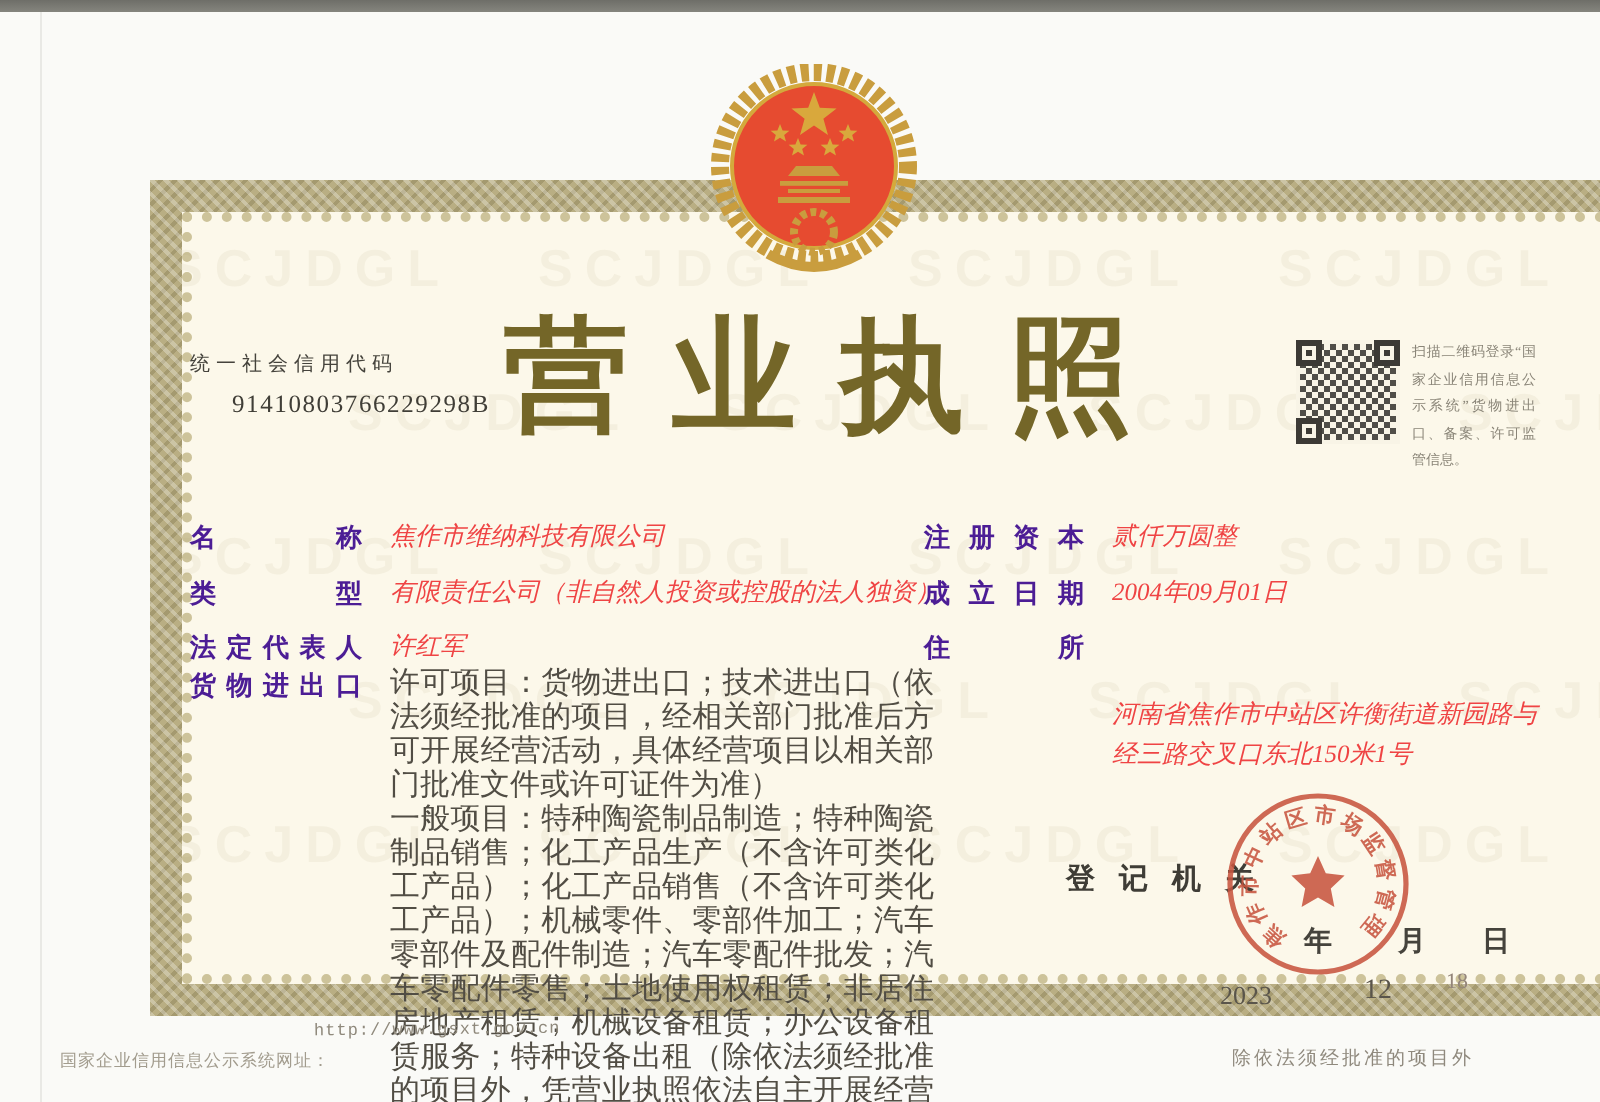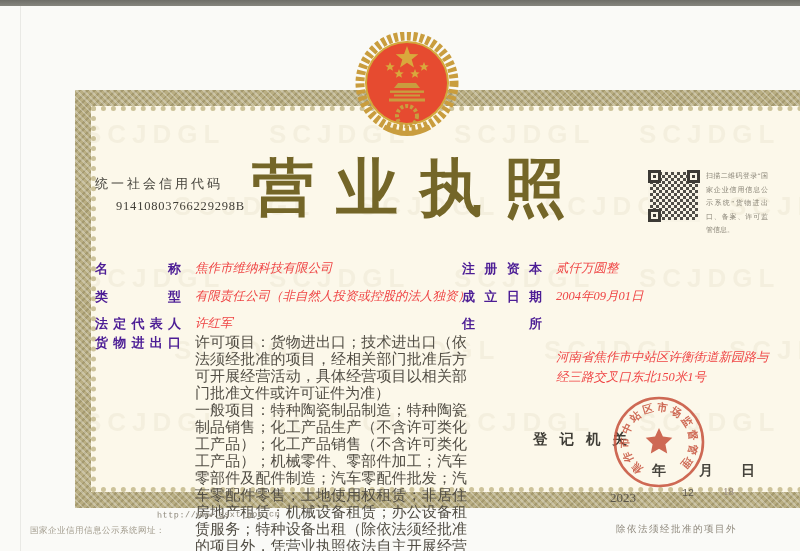--- a/index.html
+++ b/index.html
@@ -16,21 +16,21 @@
       repeating-linear-gradient(-45deg, rgba(110,100,60,.28) 0 2px, rgba(110,100,60,0) 2px 5px);
     padding:16px;}
   #cert-inner{position:relative;width:100%;height:100%;box-sizing:border-box;background:#fcf8ea;
     border:5px dotted #cdc39a;}
   .wm{position:absolute;font-family:"Liberation Sans",sans-serif;font-weight:bold;
     font-size:26px;letter-spacing:6px;color:#a89c6e;opacity:.09;pointer-events:none;white-space:nowrap;}
   
   #emblem{position:absolute;left:354px;top:32px;width:106px;height:114px;z-index:6;}
   
   #credit-block{position:absolute;left:95px;top:175px;z-index:5;}
-  #credit-label{font-size:13px;letter-spacing:3px;color:#45433c;}
+  #credit-label{font-size:10px;letter-spacing:3px;color:#45433c;}
   #credit-code{margin-top:6px;font-size:12.5px;letter-spacing:.8px;color:#403e37;font-family:"Liberation Serif",serif;margin-left:21px;}
   #license-title{position:absolute;left:250px;top:148px;width:340px;text-align:center;z-index:5;
     font-family:"DejaVu Sans","Liberation Sans",sans-serif;font-weight:bold;
     font-size:62px;line-height:80px;letter-spacing:22px;margin-right:-22px;color:#746628;white-space:nowrap;}
   
   #qr-block{position:absolute;left:648px;top:168px;width:120px;z-index:5;}
   #qr{position:absolute;left:0;top:2px;width:52px;height:52px;background:#f8f4e6;}
   #qr-mod{position:absolute;inset:2px;
     background:repeating-conic-gradient(#3c3a35 0% 25%, rgba(0,0,0,0) 0% 50%) 0 0/6px 6px;opacity:.9;}
   .finder{position:absolute;width:13px;height:13px;border:3px solid #3c3a35;box-sizing:border-box;background:#f8f4e6;}
@@ -157,21 +157,21 @@
   </div>
   <div class="row" style="left:462px;top:315px;">
     <span class="flabel lab-r">住所</span>
     <span class="fval" id="addr-val">河南省焦作市中站区许衡街道新园路与经三路交叉口东北150米1号</span>
   </div>
 
   <div id="reg-label">登记机关</div>
   <div id="date-line">
     <span class="dnum" style="left:12px;top:6px;font-size:13px;">2023</span>
     <span class="dchar" style="left:54px;top:12px;">年</span>
-    <span class="dnum" style="left:84px;top:4px;font-size:10px;font-family:Liberation Mono, monospace;">12</span>
+    <span class="dnum" style="left:84px;top:4px;font-size:14px;">12</span>
     <span class="dchar" style="left:101px;top:12px;">月</span>
     <span class="dnum" style="left:125px;top:1px;font-size:11px;color:#93857a;">18</span>
     <span class="dchar" style="left:143px;top:12px;">日</span>
   </div>
 
   <svg id="stamp" viewBox="0 0 110 110">
     <defs>
       <path id="seal-arc" d="M 39.5,81.8 A 31 31 0 1 1 70.5,81.8" fill="none"></path>
     </defs>
     <circle cx="55" cy="55" r="44" fill="none" stroke="#c85640" stroke-width="2.6"></circle>

